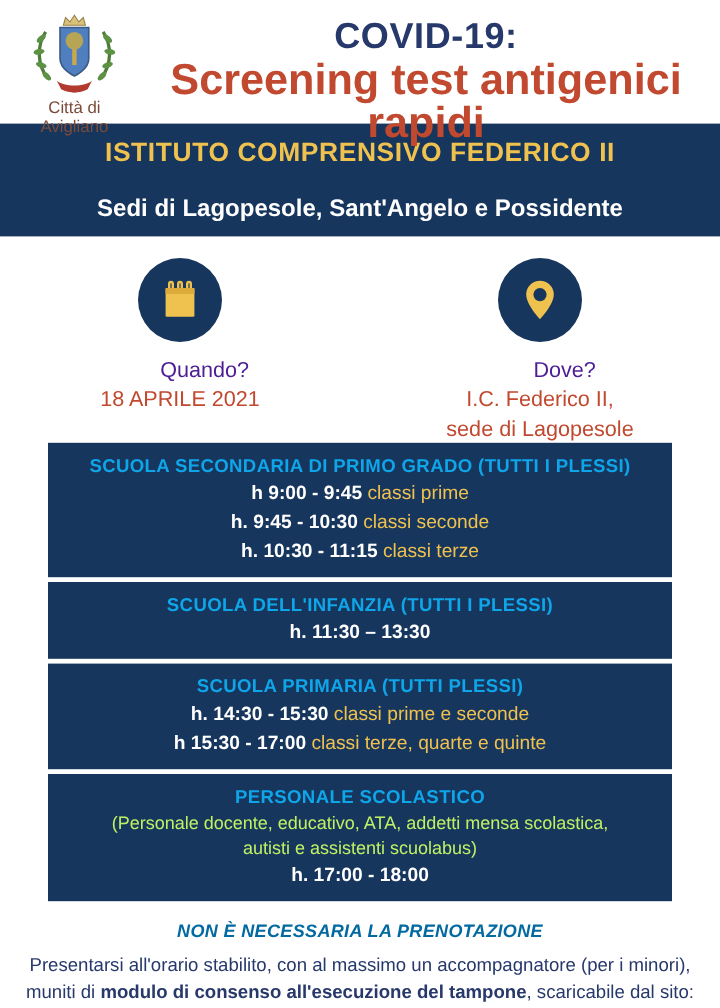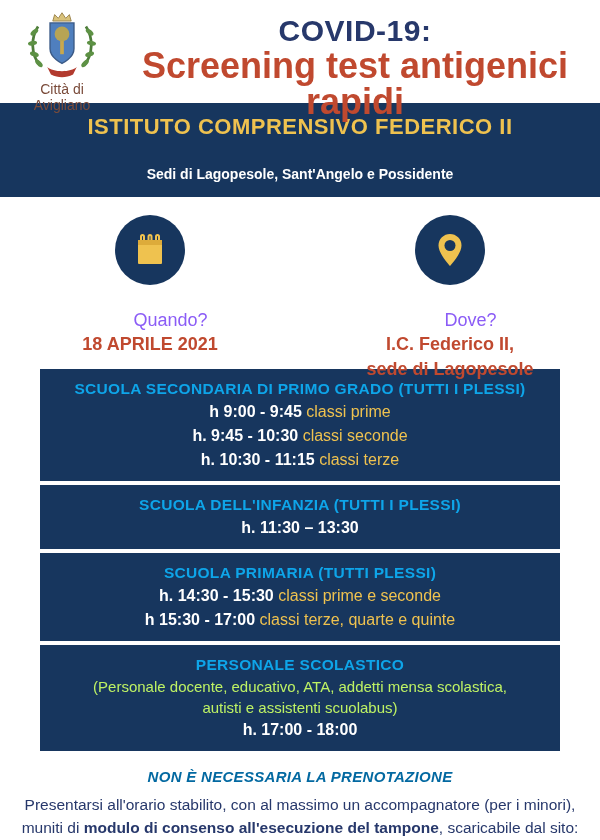--- a/index.html
+++ b/index.html
@@ -12,29 +12,29 @@
   .logo svg { display:block; margin:0 auto; }
   .logo-caption { font-size:14px; color:#7a4b3a; margin-top:1px; }
   .titles { padding:14px 0 0 110px; text-align:center; }
   .title-1 { color:#27386b; font-size:30px; font-weight:bold; letter-spacing:.5px; line-height:34px; }
   .title-2 { color:#c0492f; font-size:36px; font-weight:bold; line-height:36px; }
 
   
   .banner { height:94px; background:#17365e; text-align:center;
     display:flex; flex-direction:column; justify-content:center; }
   .banner-title { color:#efc24f; font-size:22px; font-weight:bold; letter-spacing:.5px; line-height:28px; }
-  .banner-sub { color:#ffffff; font-size:14px; font-weight:bold; line-height:26px; margin-top:20px; }
+  .banner-sub { color:#ffffff; font-size:20px; font-weight:bold; line-height:26px; margin-top:20px; }
 
   
   .info { display:flex; height:172px; padding-top:18px; }
   .info-col { width:50%; text-align:center; }
   .icon-circle { width:70px; height:70px; border-radius:50%; background:#17365e;
     margin:0 auto; display:flex; align-items:center; justify-content:center; }
-  .info-label { color:#8b5cf6; font-size:18px; margin-top:24px; line-height:22px;padding-left:41px; }
-  .info-value { color:#c0492f; font-size:18px; font-weight:bold; line-height:23px; margin-top:2px; }
+  .info-label { color:#4c1d95; font-size:18px; margin-top:12px; line-height:22px;padding-left:41px; }
+  .info-value { color:#c0492f; font-size:18px; font-weight:normal; line-height:23px; margin-top:2px; }
 
   
   .boxes { margin:0 40px; }
   .box { background:#17365e; text-align:center; padding:9px 8px; margin-bottom:4px; }
   .box-title { color:#0ea5e9; font-size:15.5px; font-weight:bold; line-height:22px; letter-spacing:.3px; }
   .box-row { font-size:16px; line-height:24px; }
   .box-row .time { color:#ffffff; font-weight:bold; }
   .box-row .cls { color:#efc24f; }
   .box-subtitle { color:#bef264; font-size:15px; line-height:21px; }
 

